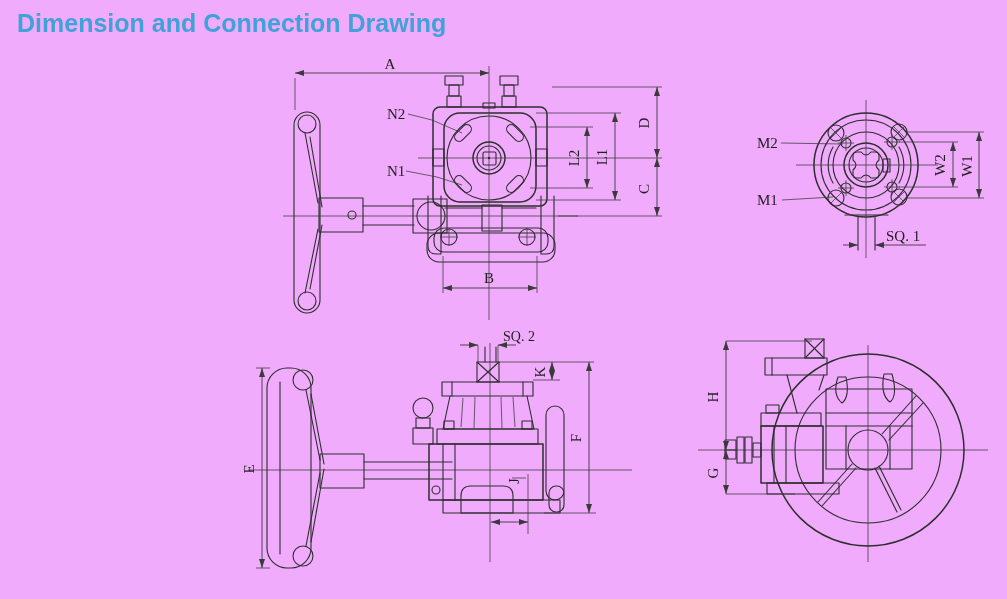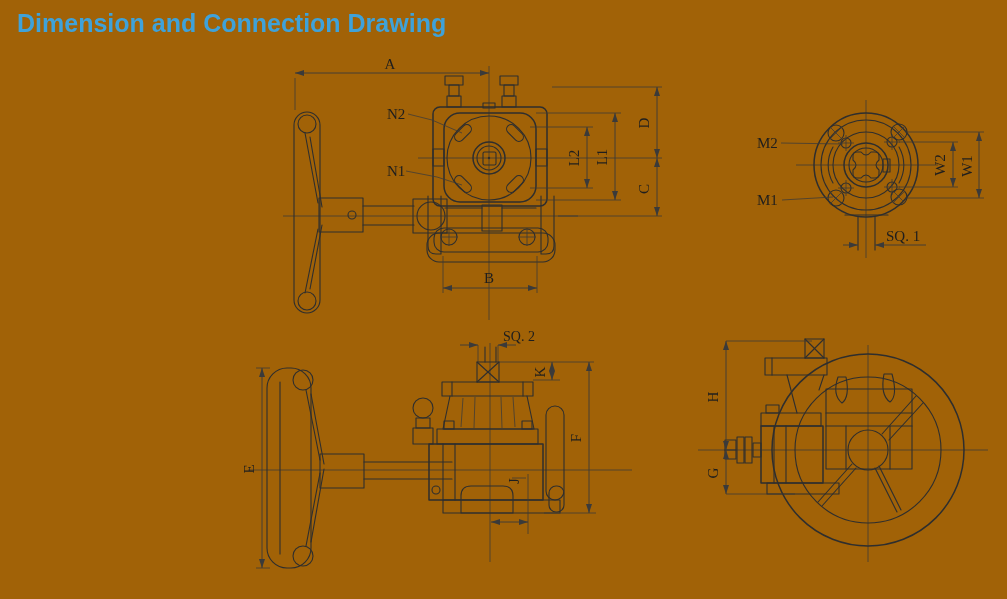--- a/index.html
+++ b/index.html
@@ -1,16 +1,16 @@
 <!DOCTYPE html>
 <html><head>
 <meta charset="utf-8">
 <style>
   html,body{margin:0;padding:0;background:#ffffff;}
-  .page{width:1007px;height:599px;position:relative;background:#a16207;overflow:hidden;}
+  .page{width:1007px;height:599px;position:relative;background:#f0abfc;overflow:hidden;}
   svg{display:block;}
   .obj{stroke:#2e2e2e;stroke-width:1.1;fill:none;stroke-linecap:round;stroke-linejoin:round;}
   .obj2{stroke:#2e2e2e;stroke-width:1.5;fill:none;stroke-linejoin:round;}
   .thin{stroke:#3a3a3a;stroke-width:0.75;fill:none;}
   .dim{stroke:#3a3a3a;stroke-width:0.9;fill:none;}
   .lbl{font-family:"Liberation Serif","DejaVu Serif",serif;font-size:15px;fill:#1e1e1e;}
   .lbl-sm{font-family:"Liberation Serif","DejaVu Serif",serif;font-size:14px;fill:#1e1e1e;}
   .title{font-family:"Liberation Sans","DejaVu Sans",sans-serif;font-size:25px;font-weight:600;}
 </style>
 </head>

